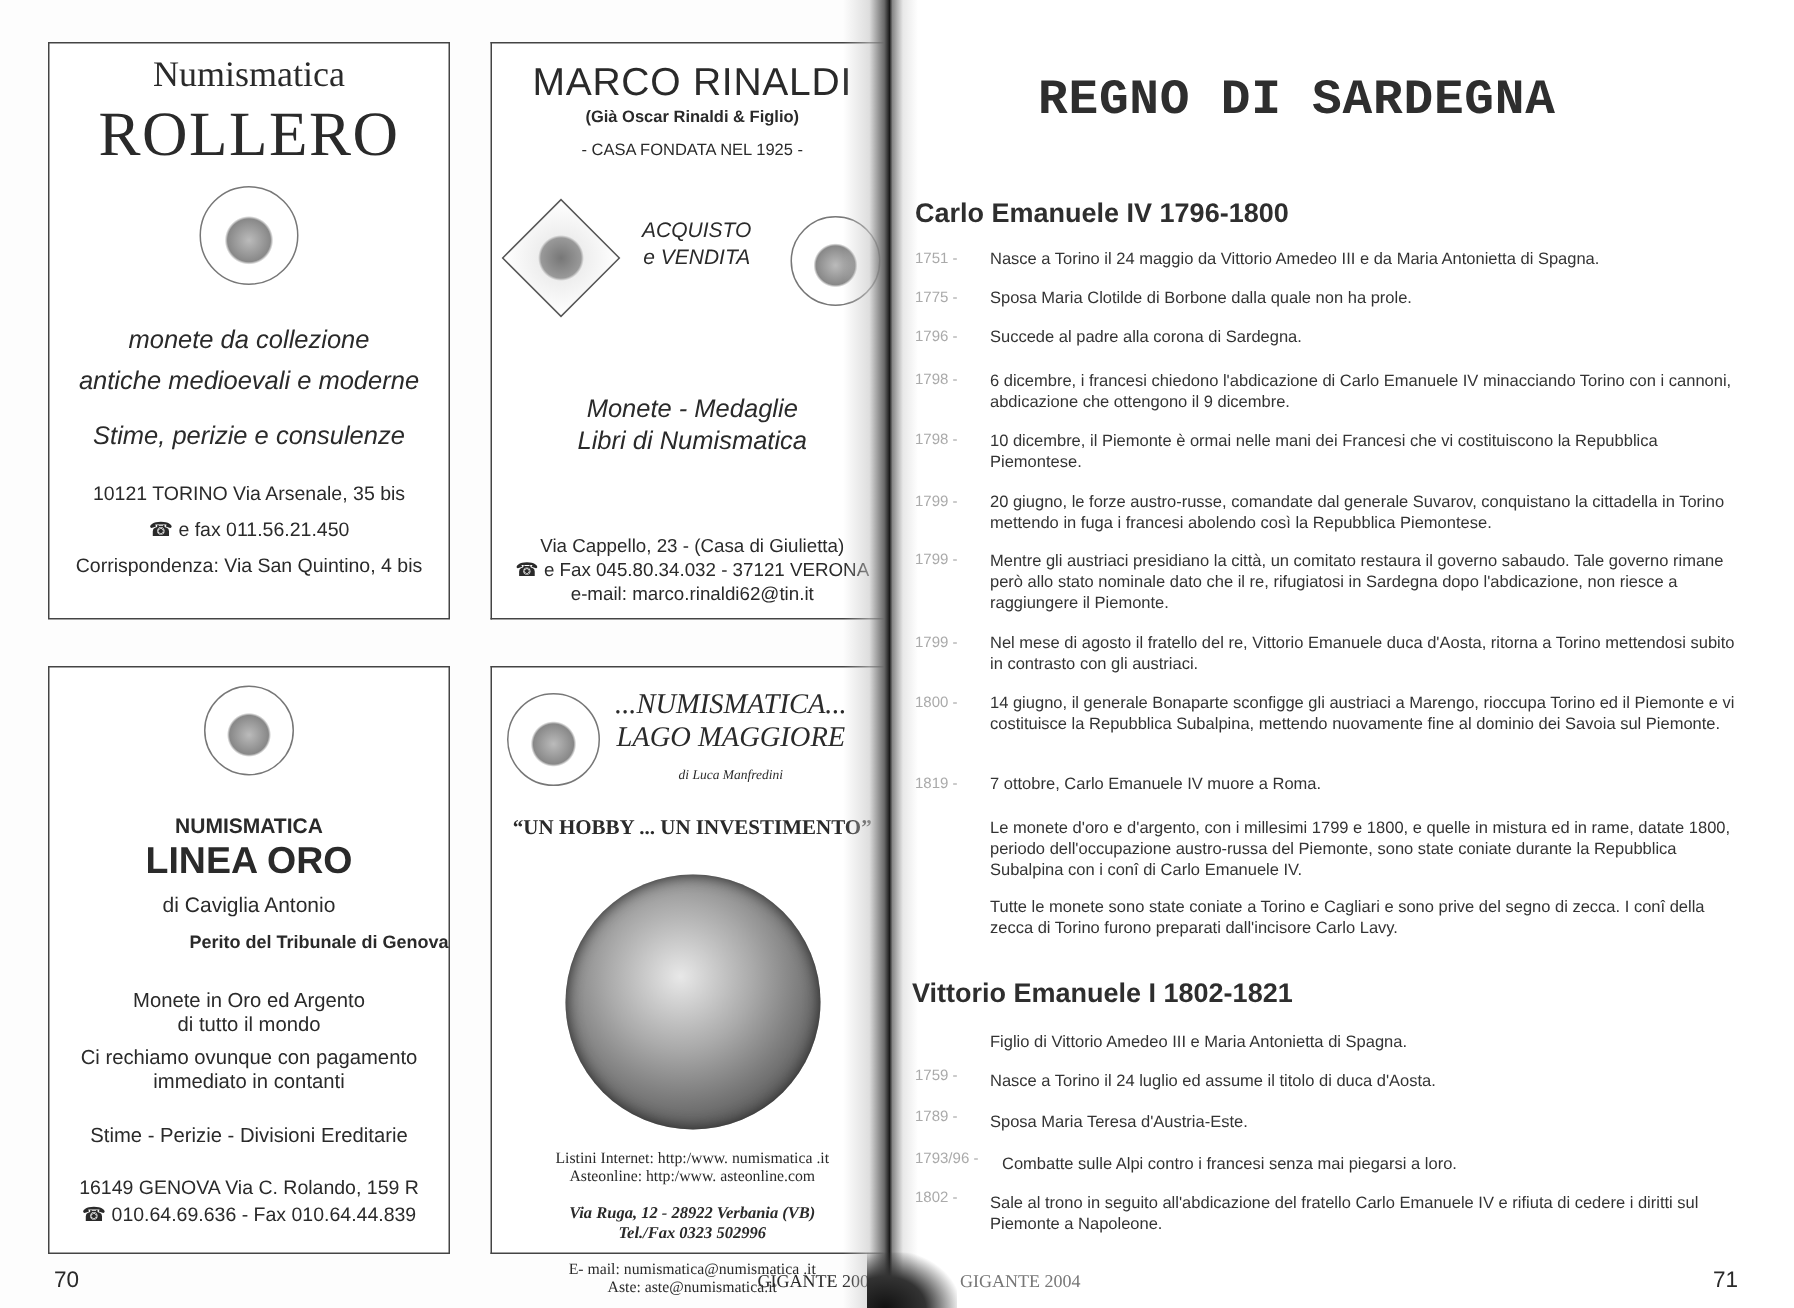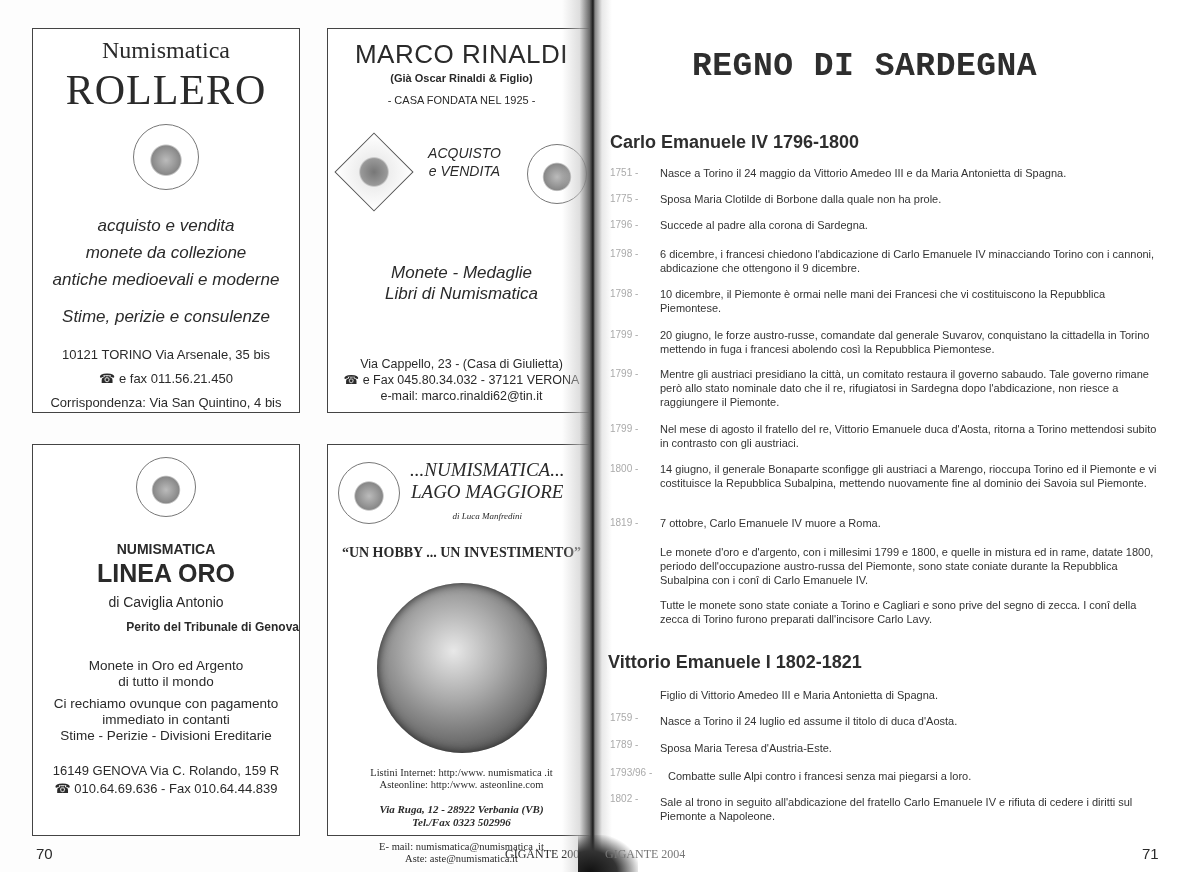--- a/index.html
+++ b/index.html
@@ -22,21 +22,20 @@
 </head>
 <body>
 
 <div class="page-left">
 
   <div class="ad" style="left:32px;top:28px;width:268px;height:385px;">
     <div class="serif" style="font-size:24px;margin-top:8px;">Numismatica</div>
     <div class="serif" style="font-size:42px;letter-spacing:1px;margin-top:2px;">ROLLERO</div>
     <div class="logo" style="width:64px;height:64px;margin-top:10px;"></div>
     <div style="font-style:italic;font-size:17px;line-height:27px;margin-top:18px;">
-      <div>acquisto e vendita</div>
       <div>monete da collezione</div>
       <div>antiche medioevali e moderne</div>
     </div>
     <div style="font-style:italic;font-size:17px;margin-top:14px;">Stime, perizie e consulenze</div>
     <div style="font-size:13px;line-height:24px;margin-top:16px;">
       <div>10121 TORINO Via Arsenale, 35 bis</div>
       <div><span>☎</span> <span>e fax 011.56.21.450</span></div>
       <div>Corrispondenza: Via San Quintino, 4 bis</div>
     </div>
   </div>
@@ -68,21 +67,21 @@
     <div class="logo" style="width:58px;height:58px;margin-top:12px;"></div>
     <div style="font-size:14px;font-weight:bold;margin-top:20px;">NUMISMATICA</div>
     <div style="font-size:25px;font-weight:bold;margin-top:2px;">LINEA ORO</div>
     <div style="font-size:14px;margin-top:6px;">di Caviglia Antonio</div>
     <div style="font-size:12px;font-weight:bold;margin-top:10px;text-align:right;">Perito del Tribunale di Genova</div>
     <div style="font-size:13.5px;line-height:16px;margin-top:24px;">
       <div>Monete in Oro ed Argento</div>
       <div>di tutto il mondo</div>
       <div style="margin-top:6px;">Ci rechiamo ovunque con pagamento</div>
       <div>immediato in contanti</div>
-      <div style="margin-top:0;">Stime - Perizie - Divisioni Ereditarie</div>
+      <div style="margin-top:20px;">Stime - Perizie - Divisioni Ereditarie</div>
     </div>
     <div style="font-size:13px;line-height:18px;margin-top:18px;">
       <div>16149 GENOVA Via C. Rolando, 159 R</div>
       <div><span>☎</span> <span>010.64.69.636 - Fax 010.64.44.839</span></div>
     </div>
   </div>
 
   <div class="ad serif" style="left:327px;top:444px;width:268px;height:392px;border-right:none;">
     <div style="display:flex;align-items:center;margin:14px 0 0 10px;">
       <div class="logo" style="width:60px;height:60px;flex:none;"></div>
@@ -178,14 +177,14 @@
   </div>
 <div class="tl-row" style="top:769px;">
     <span class="tl-year" style="top:-3px;">1793/96 -</span>
     <span class="tl-text" style="left:58px;">Combatte sulle Alpi contro i francesi senza mai piegarsi a loro.</span>
   </div>
 <div class="tl-row" style="top:795px;">
     <span class="tl-year" style="top:-3px;">1802 -</span>
     <span class="tl-text">Sale al trono in seguito all'abdicazione del fratello Carlo Emanuele IV e rifiuta di cedere i diritti sul Piemonte a Napoleone.</span>
   </div>
 
-<div class="serif" style="position:absolute;left:605px;top:847px;font-size:12px;color:#777;">GIGANTE 2004</div>
+<div class="serif" style="position:absolute;left:640px;top:847px;font-size:12px;color:#777;">GIGANTE 2004</div>
 <div style="position:absolute;left:1142px;top:845px;font-size:15px;">71</div>
 
 </body></html>

